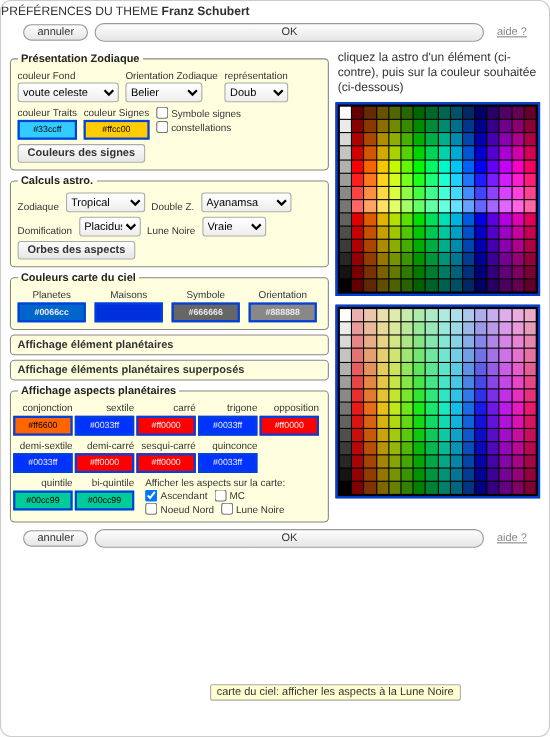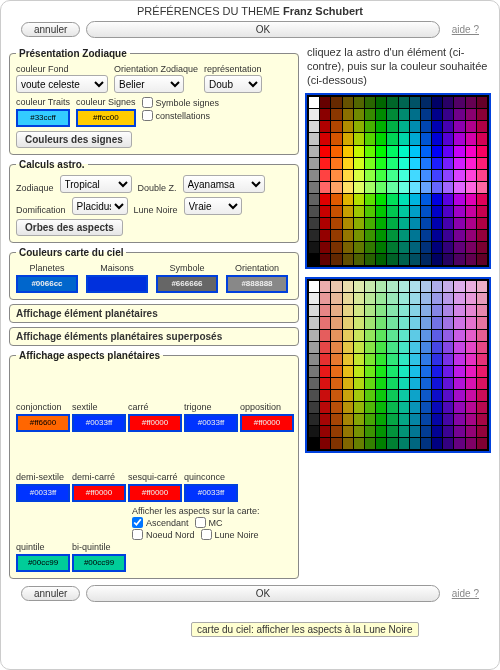--- a/index.html
+++ b/index.html
@@ -15,21 +15,20 @@
   }
   .window {
     position: relative;
     width: 500px;
     height: 670px;
     border: 1px solid #ccc;
     border-radius: 10px;
     box-sizing: border-box;
   }
   .title {
-    text-align: center;
     padding: 4px 0 2px 0;
     font-size: 11px;
   }
   .title b { font-weight: bold; }
   .topbar, .botbar {
     display: flex;
     align-items: center;
     padding: 2px 20px 6px 20px;
     gap: 6px;
   }
@@ -107,21 +106,21 @@
   .cbrow { display:flex; align-items:center; gap:3px; font-size:9px; }
   .cbrow input { margin:0; width:11px; height:11px; }
 
   
   .skyrow { display:flex; gap:8px; }
   .skyrow .col { align-items:center; }
   .skyrow .swatch { min-width:54px;font-weight:bold; }
 
   
   .aspgrid { display:grid; grid-template-columns: repeat(5, 50px); gap:4px 6px; }
-  .aspgrid .col { align-items:flex-start;margin-top:36px; }
+  .aspgrid .col { align-items:flex-end; }
 
   .banner.collapsed {
     display:block;
     background:#ffffe0;
     border:1px solid #888;
     border-radius:4px;
     font-weight:bold;
     font-size:10px;
     padding: 3px 6px;
     margin: 4px 2px;

